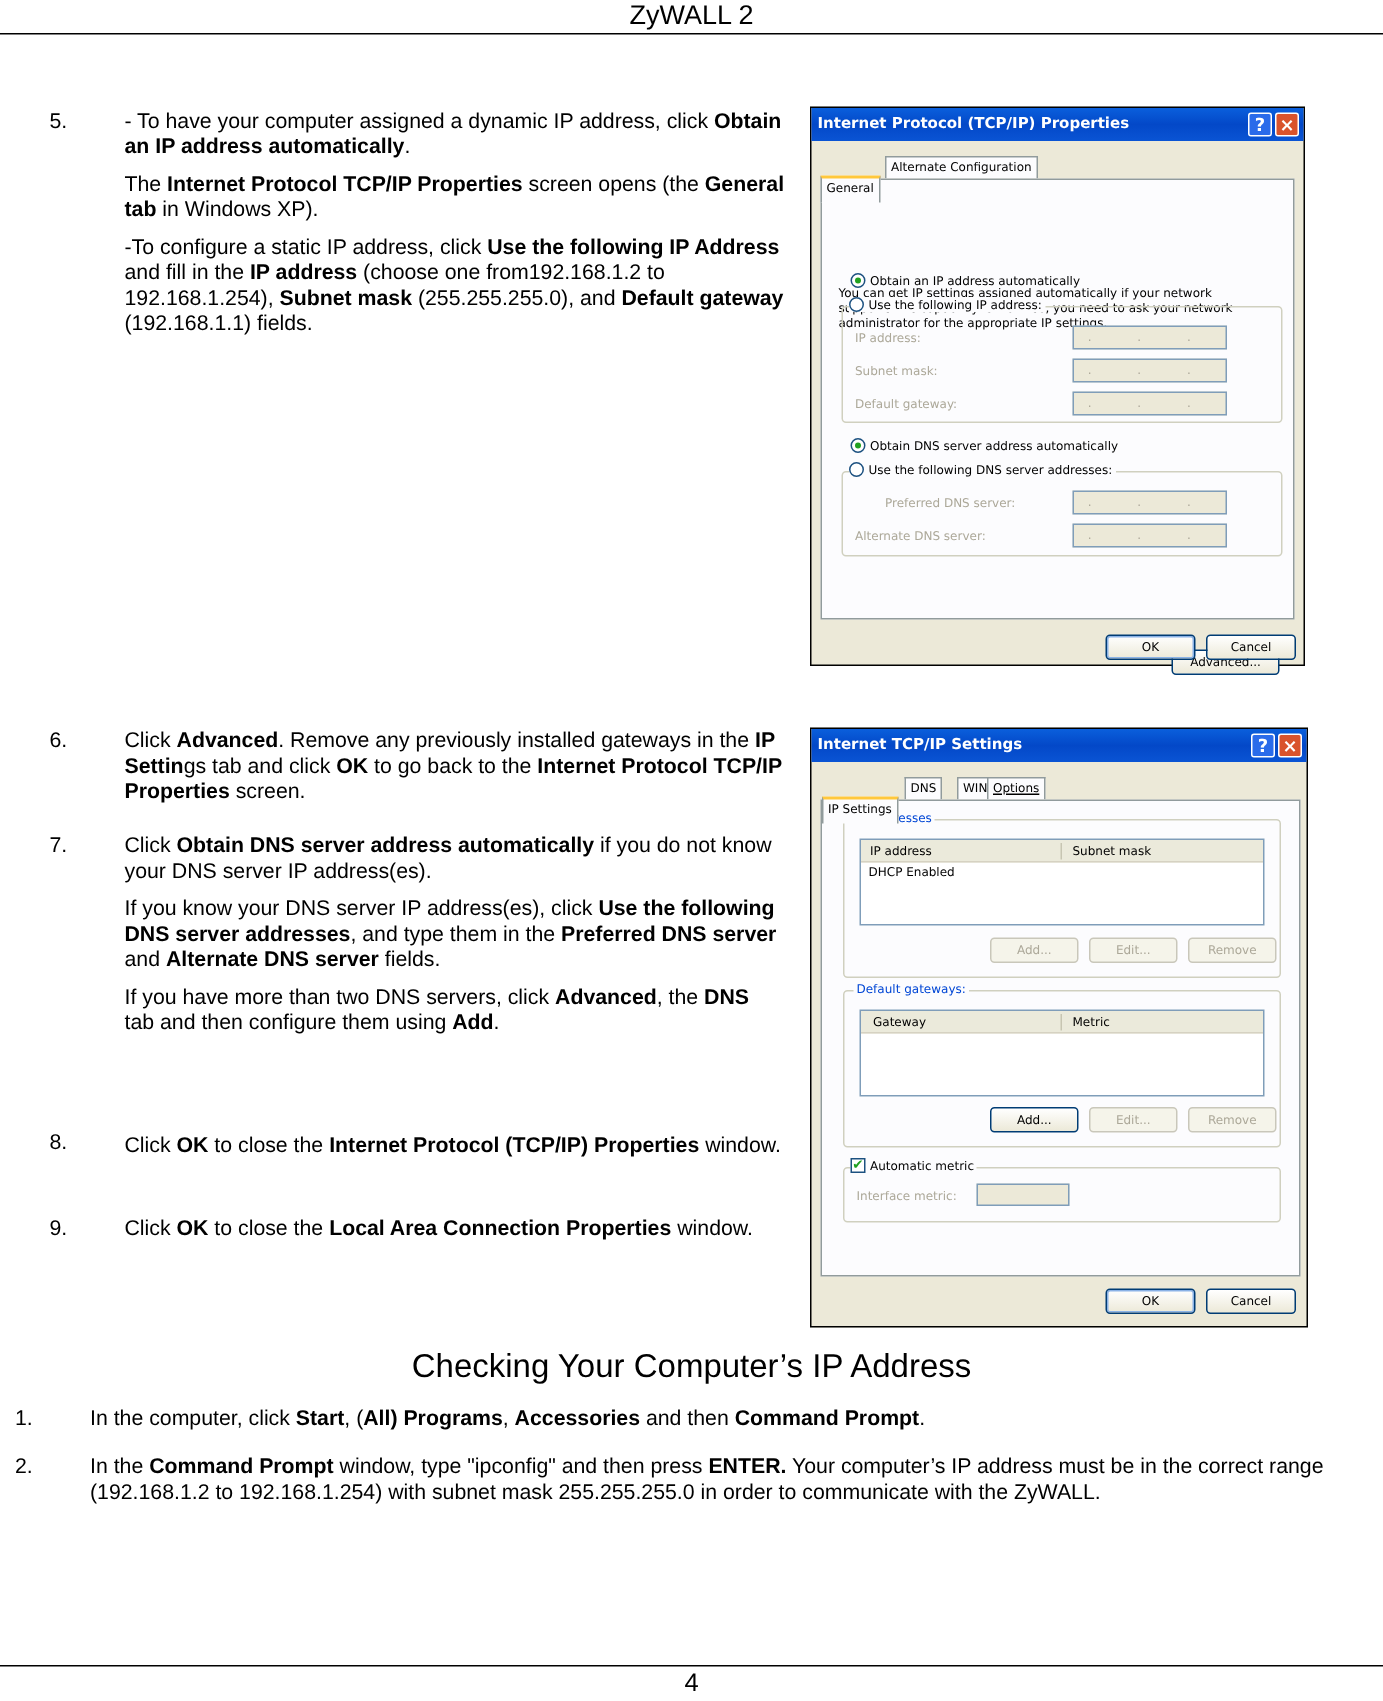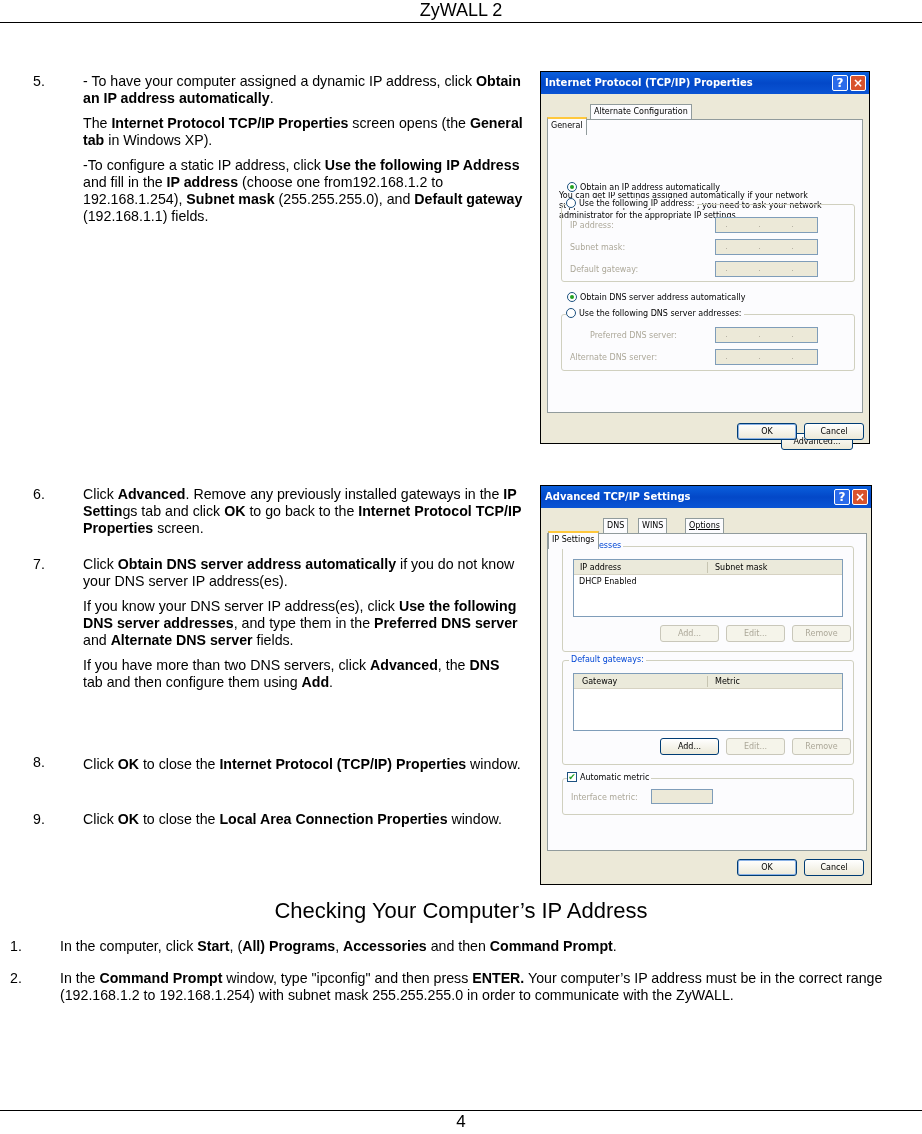--- a/index.html
+++ b/index.html
@@ -148,29 +148,29 @@
 
 <div class="step" style="left:33px; top:811px; width:490px;">
   <span class="num">9.</span>
   <div class="body" style="width:440px;">
     <p><span>Click </span><b>OK</b><span> to close the </span><b>Local Area Connection Properties</b><span> window.</span></p>
   </div>
 </div>
 
 <div class="xp-dialog" style="left:540px; top:485px; width:332px; height:400px;">
   <div class="xp-title">
-    <span>Advanced TCP/IP Settings</span>
+    <span>Internet TCP/IP Settings</span>
     <span class="tbtn help" style="right:21px;">?</span>
     <span class="tbtn close" style="right:3px;">×</span>
   </div>
   <div class="xp-tabs">
     <span class="xp-tab active" style="left:1px;">IP Settings</span>
     <span class="xp-tab" style="left:56px;">DNS</span>
     <span class="xp-tab" style="left:91px;">WINS</span>
-    <span class="xp-tab" style="left:138px;text-decoration:underline;">Options</span>
+    <span class="xp-tab" style="left:111px;text-decoration:underline;">Options</span>
   </div>
   <div class="xp-panel" style="left:6px; top:47px; width:320px; height:318px;">
     <div class="xp-group" style="left:14px; top:12px; width:292px; height:106px;">
       <span class="xp-group-legend legend-blue">IP addresses</span>
       <div class="listview" style="left:10px; top:12px; width:270px; height:58px;">
         <div class="lv-head">
           <span class="lv-col" style="left:6px;">IP address</span>
           <span class="lv-sep" style="left:133px;"></span>
           <span class="lv-col" style="left:141px;">Subnet mask</span>
         </div>

